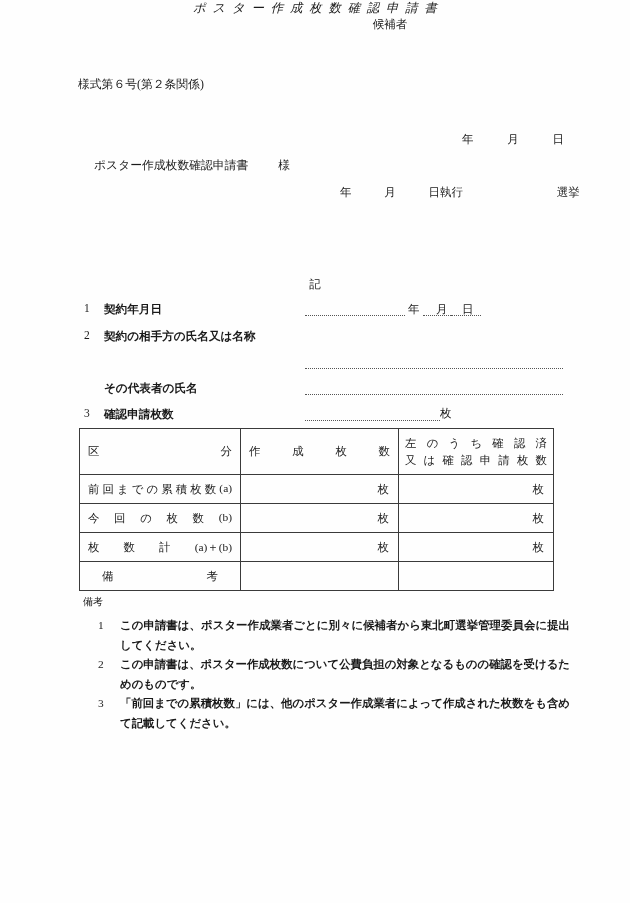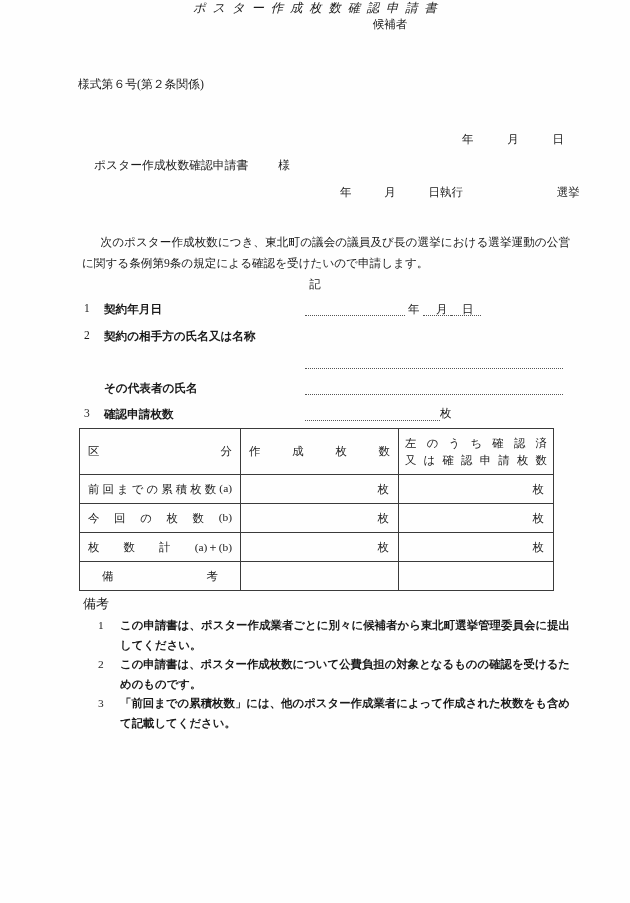--- a/index.html
+++ b/index.html
@@ -160,21 +160,21 @@
     display: flex;
     justify-content: space-between;
     box-sizing: border-box;
     padding: 0 22px;
     white-space: nowrap;
   }
 
   
   #notes-heading {
     left: 83px; top: 595px;
-    font-size: 13px;
+    font-size: 10px;
   }
   .note {
     position: absolute;
     left: 98px;
     width: 472px;
     font-size: 11.4px;
     line-height: 19.5px;
   }
   .note .num {
     position: absolute;
@@ -214,21 +214,20 @@
     <span class="g1"></span>
     <span>月</span>
     <span class="g1"></span>
     <span>日執行</span>
     <span class="g2"></span>
     <span>選挙</span>
   </div>
 
   <div id="candidate-line">候補者</div>
 
-  <div id="body-paragraph">次のポスター作成枚数につき、東北町の議会の議員及び長の選挙における選挙運動の公営に関する条例第9条の規定による確認を受けたいので申請します。</div>
 
   <div class="row" id="kichu">記</div>
 
   <div class="item-num" style="left:84px; top:302px;">1</div>
   <div class="item-label" style="left:104px; top:302px;">契約年月日</div>
   <div class="dotline" style="left:305px; top:315px; width:100px;"></div>
   <div class="dot-text" style="left:408px; top:302px;">年</div>
   <div class="dotline" style="left:423px; top:315px; width:32px;"></div>
   <div class="dot-text" style="left:436px; top:302px;">月</div>
   <div class="dotline" style="left:451px; top:315px; width:30px;"></div>

